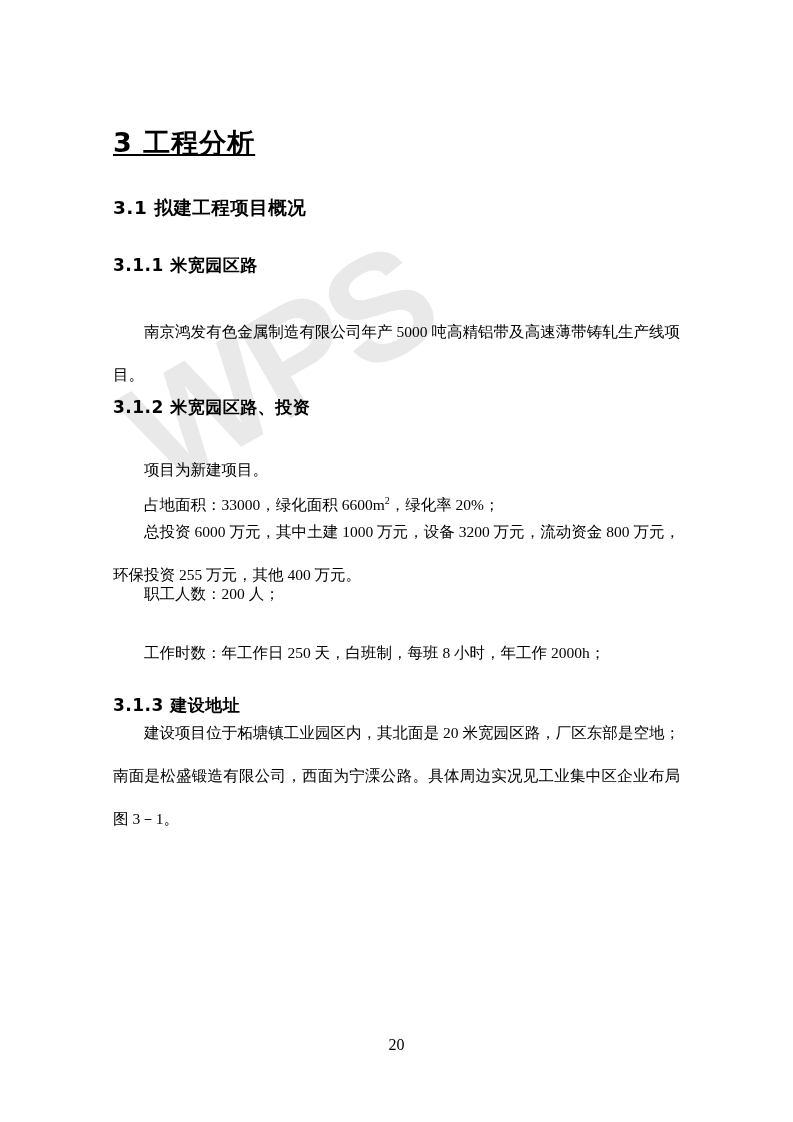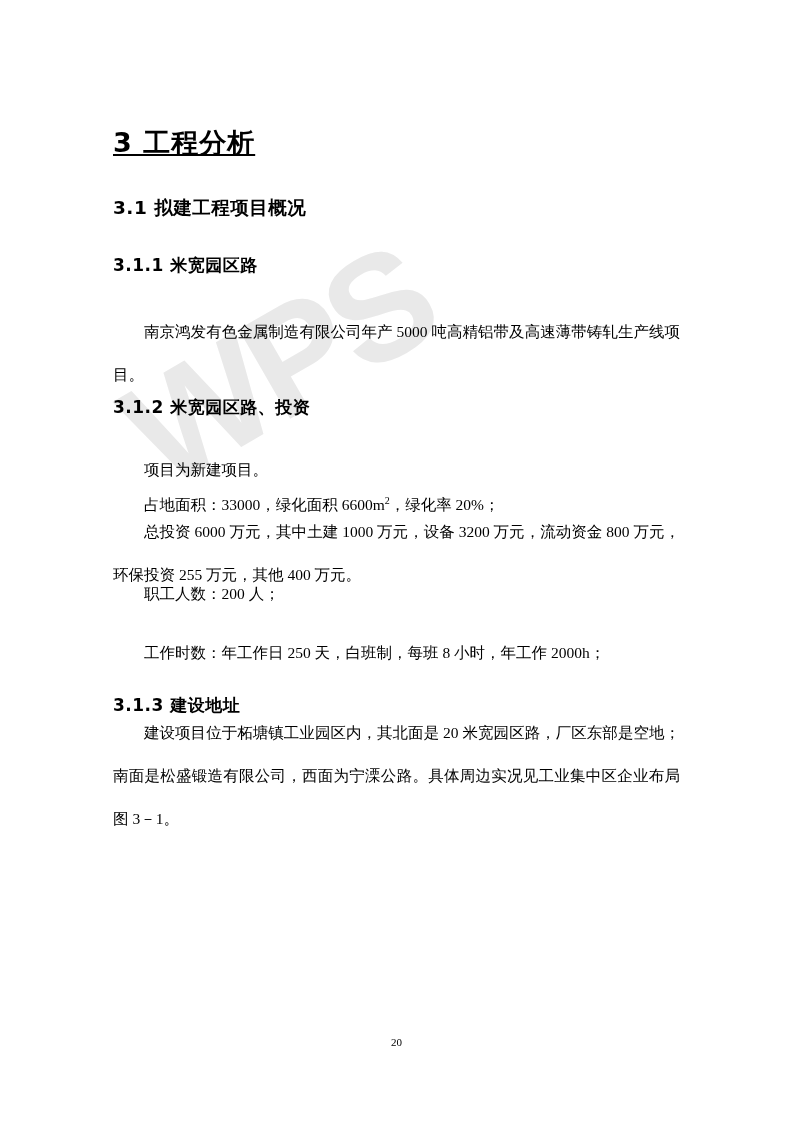--- a/index.html
+++ b/index.html
@@ -98,21 +98,21 @@
   .sup {
     font-size: 10px;
     vertical-align: super;
   }
   .pagenum {
     position: absolute;
     left: 0;
     top: 1036px;
     width: 567px;
     text-align: center;
-    font-size: 11px;
+    font-size: 16px;
     font-family: "Liberation Serif", serif;
   }
 </style>
 </head>
 <body>
 
 <div class="page">
 
   <div class="watermark">
     <span>WPS</span>

